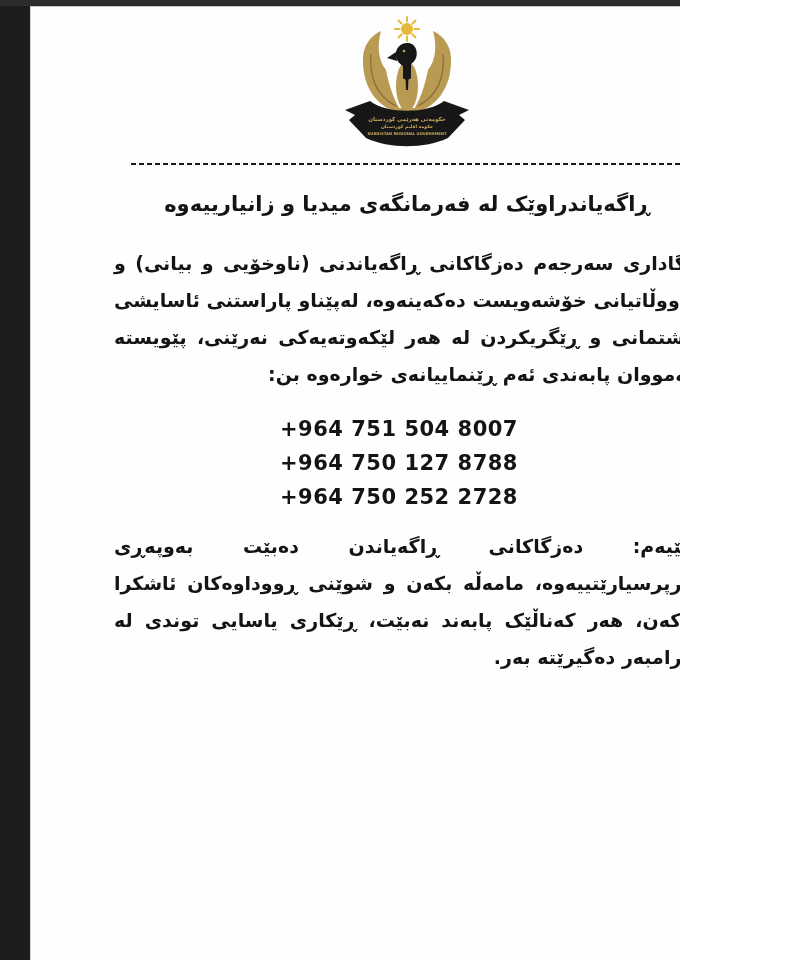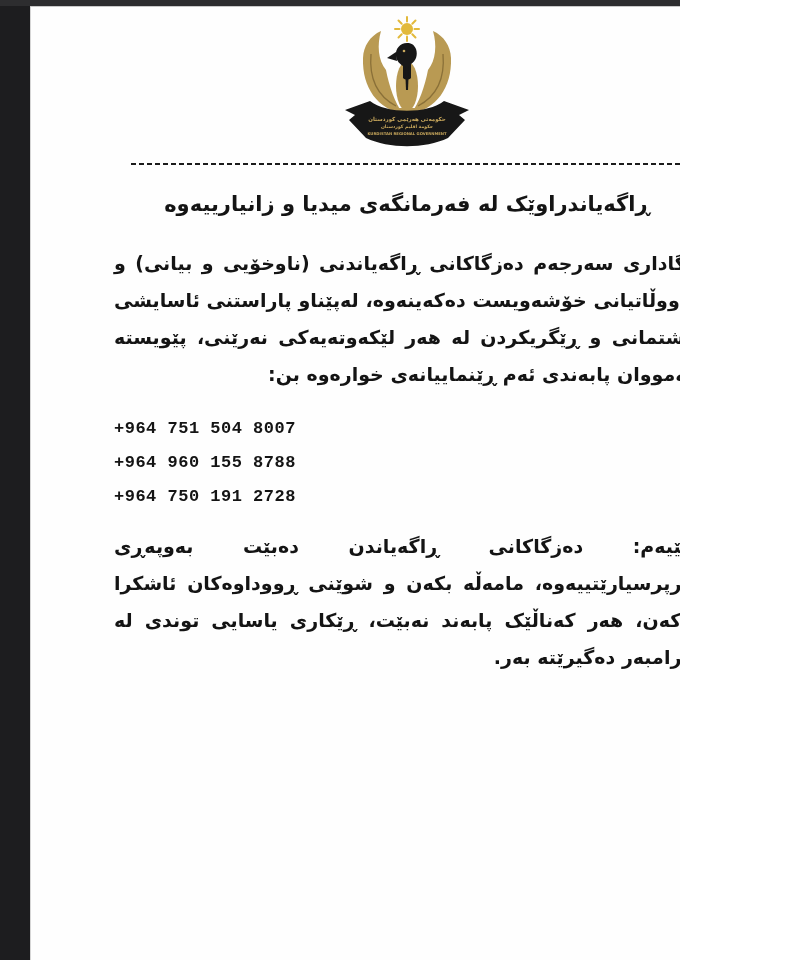--- a/index.html
+++ b/index.html
@@ -55,25 +55,24 @@
   }
   .para.intro { margin-top: 26px; }
   .phones {
     margin-top: 10px;
     text-align: right;
     padding-right: 16px;
   }
   .phone-line {
     direction: ltr;
     display: block;
-    text-align: left;
-    font-size: 17px;
+    text-align: center;
+    font-size: 21px;
     line-height: 34px;
     letter-spacing: 0.5px;
-    font-family: Liberation Mono, monospace;
   }
   .banner-text {
     font-family: "DejaVu Sans", sans-serif;
     font-weight: 700;
   }
 </style>
 </head>
 <body>
 
 <div class="stage">
@@ -119,22 +118,22 @@
 
       <div class="separator"></div>
 
       <div class="title">ڕاگەیاندراوێک لە فەرمانگەی میدیا و زانیارییەوە</div>
 
       <p class="para intro">ئاگاداری سەرجەم دەزگاکانی ڕاگەیاندنی (ناوخۆیی و بیانی) و هاووڵاتیانی خۆشەویست دەکەینەوە، لەپێناو پاراستنی ئاسایشی نیشتمانی و ڕێگریکردن لە هەر لێکەوتەیەکی نەرێنی، پێویستە هەمووان پابەندی ئەم ڕێنماییانەی خوارەوە بن:</p>
 
 
       <div class="phones">
         <span class="phone-line">+964 751 504 8007</span>
-        <span class="phone-line">+964 960 155 8788</span>
-        <span class="phone-line">+964 750 191 2728</span>
+        <span class="phone-line">+964 750 127 8788</span>
+        <span class="phone-line">+964 750 252 2728</span>
       </div>
 
 
 
       <p class="para">سێیەم: دەزگاکانی ڕاگەیاندن دەبێت بەوپەڕی بەرپرسیارێتییەوە، مامەڵە بکەن و شوێنی ڕووداوەکان ئاشکرا نەکەن، هەر کەناڵێک پابەند نەبێت، ڕێکاری یاسایی توندی لە بەرامبەر دەگیرێتە بەر.</p>
 
     </div>
   </div>
 </div>
 

